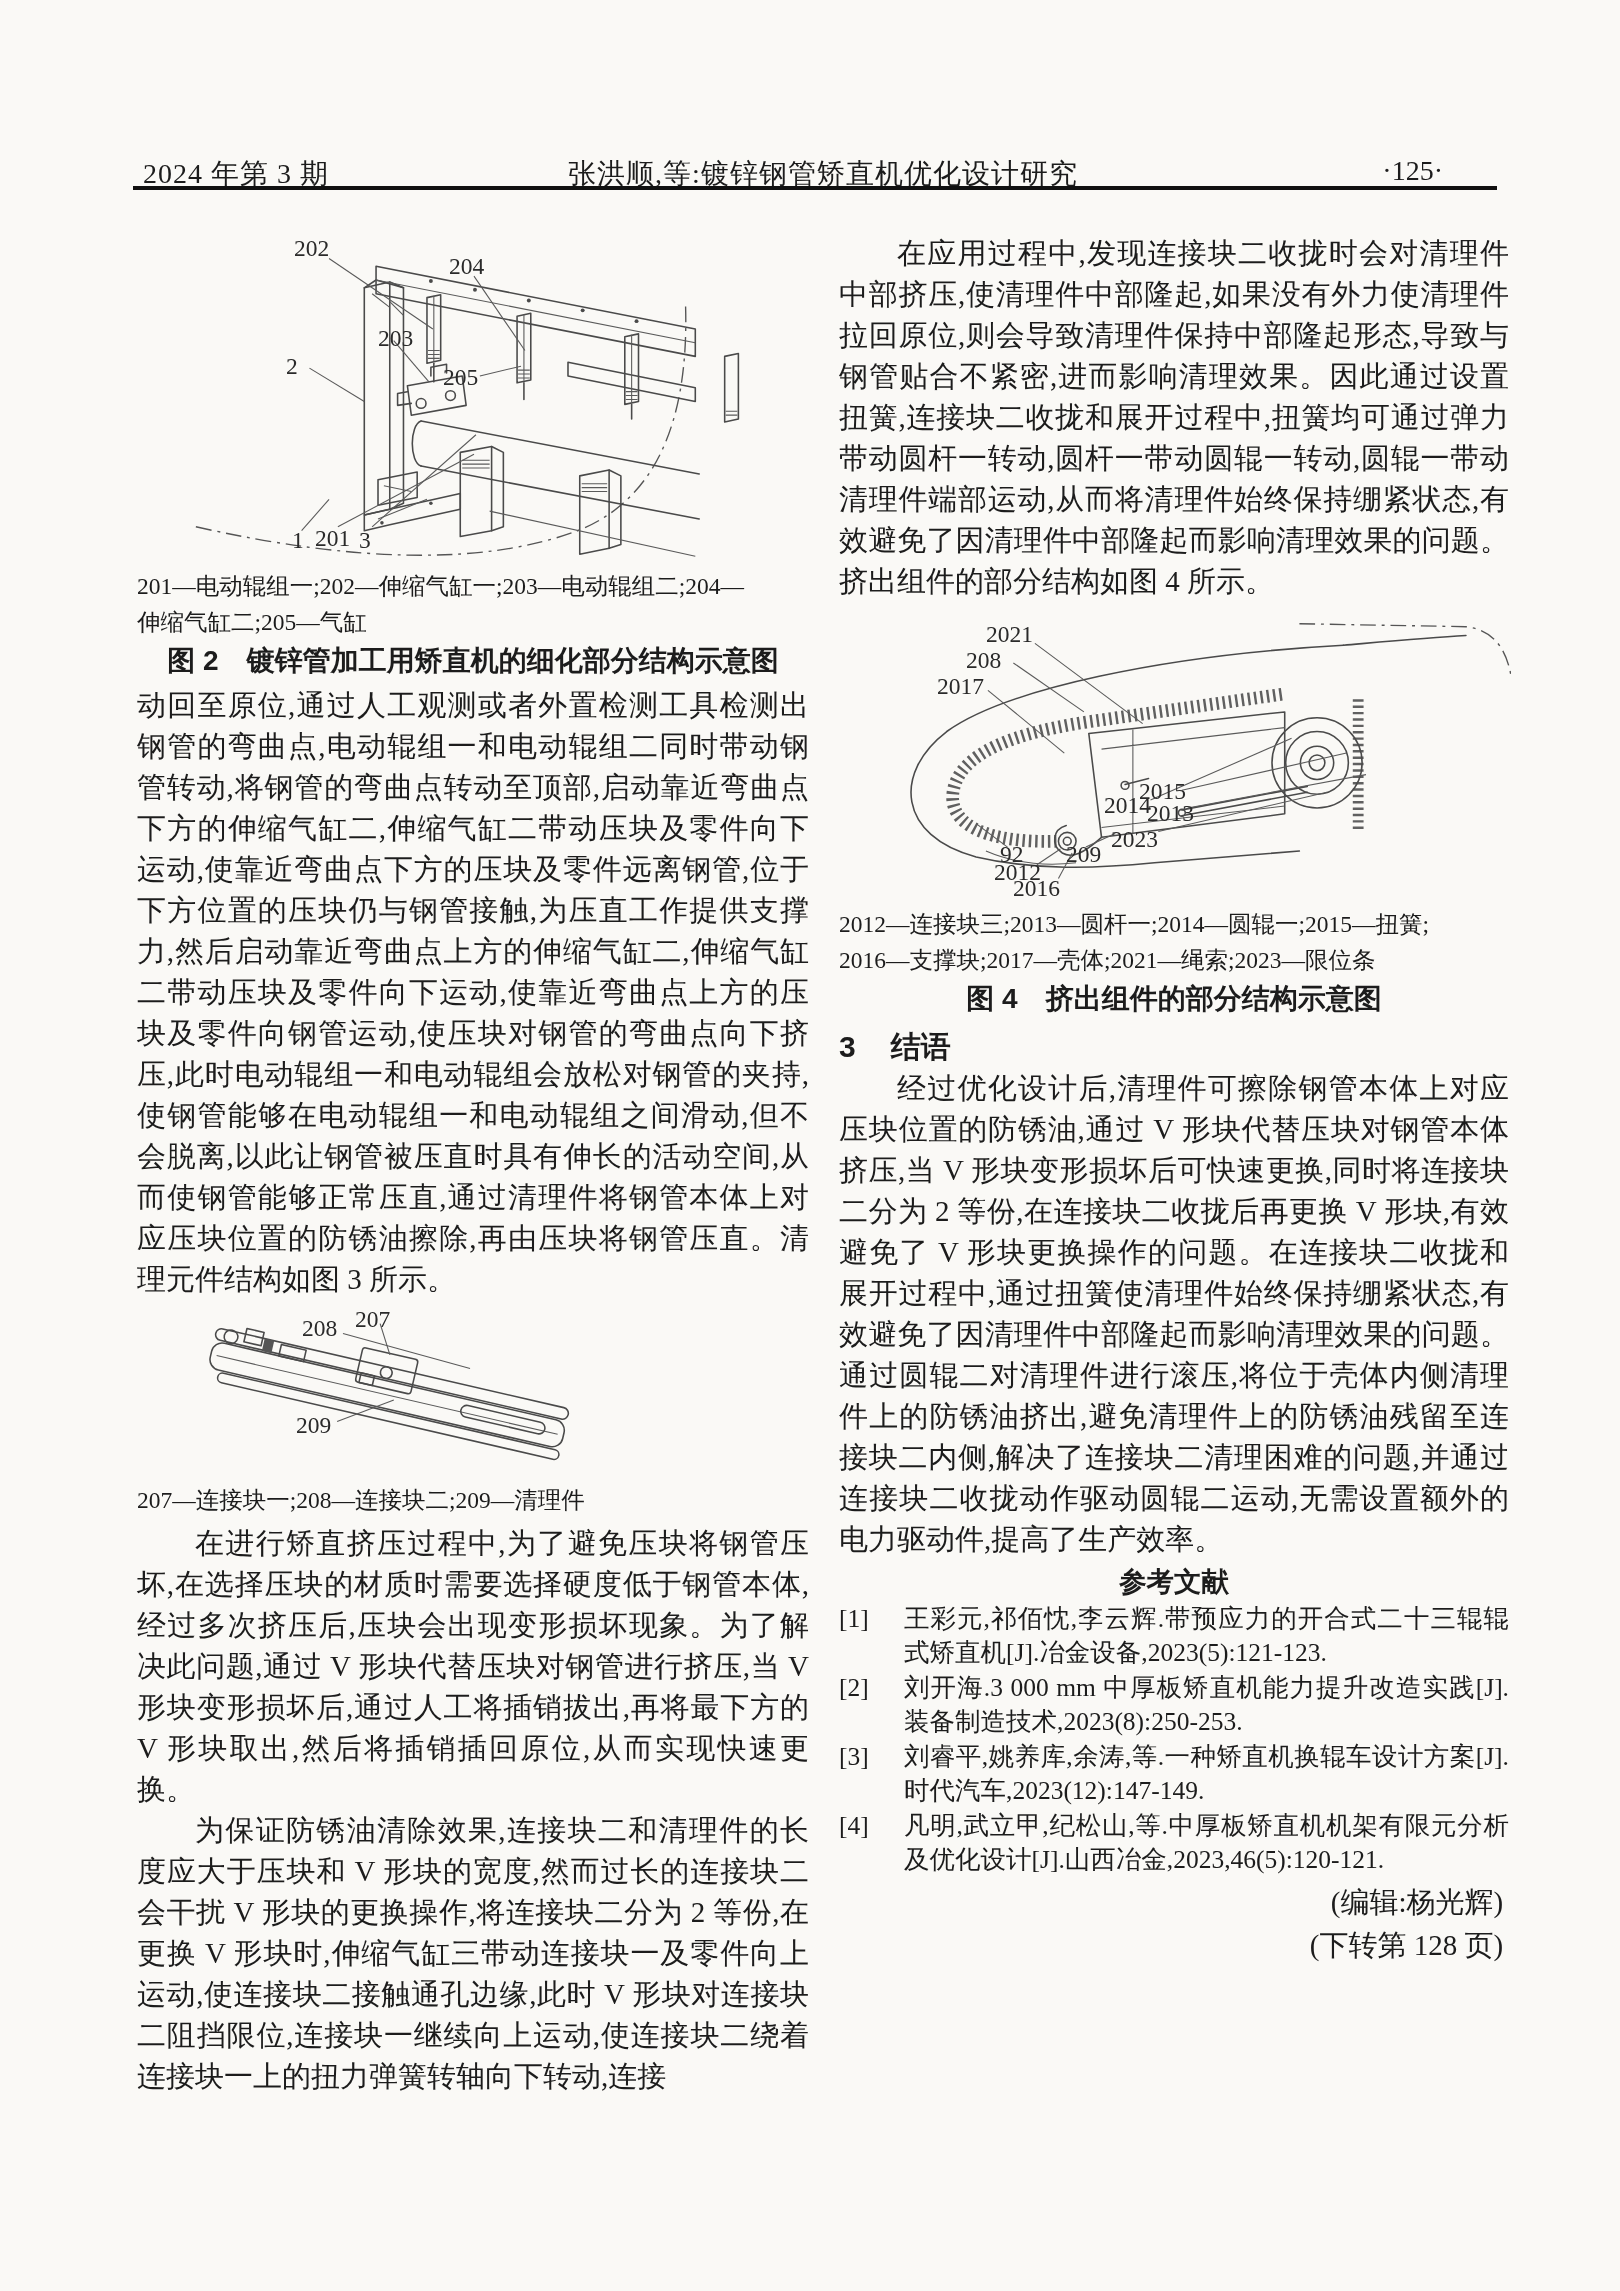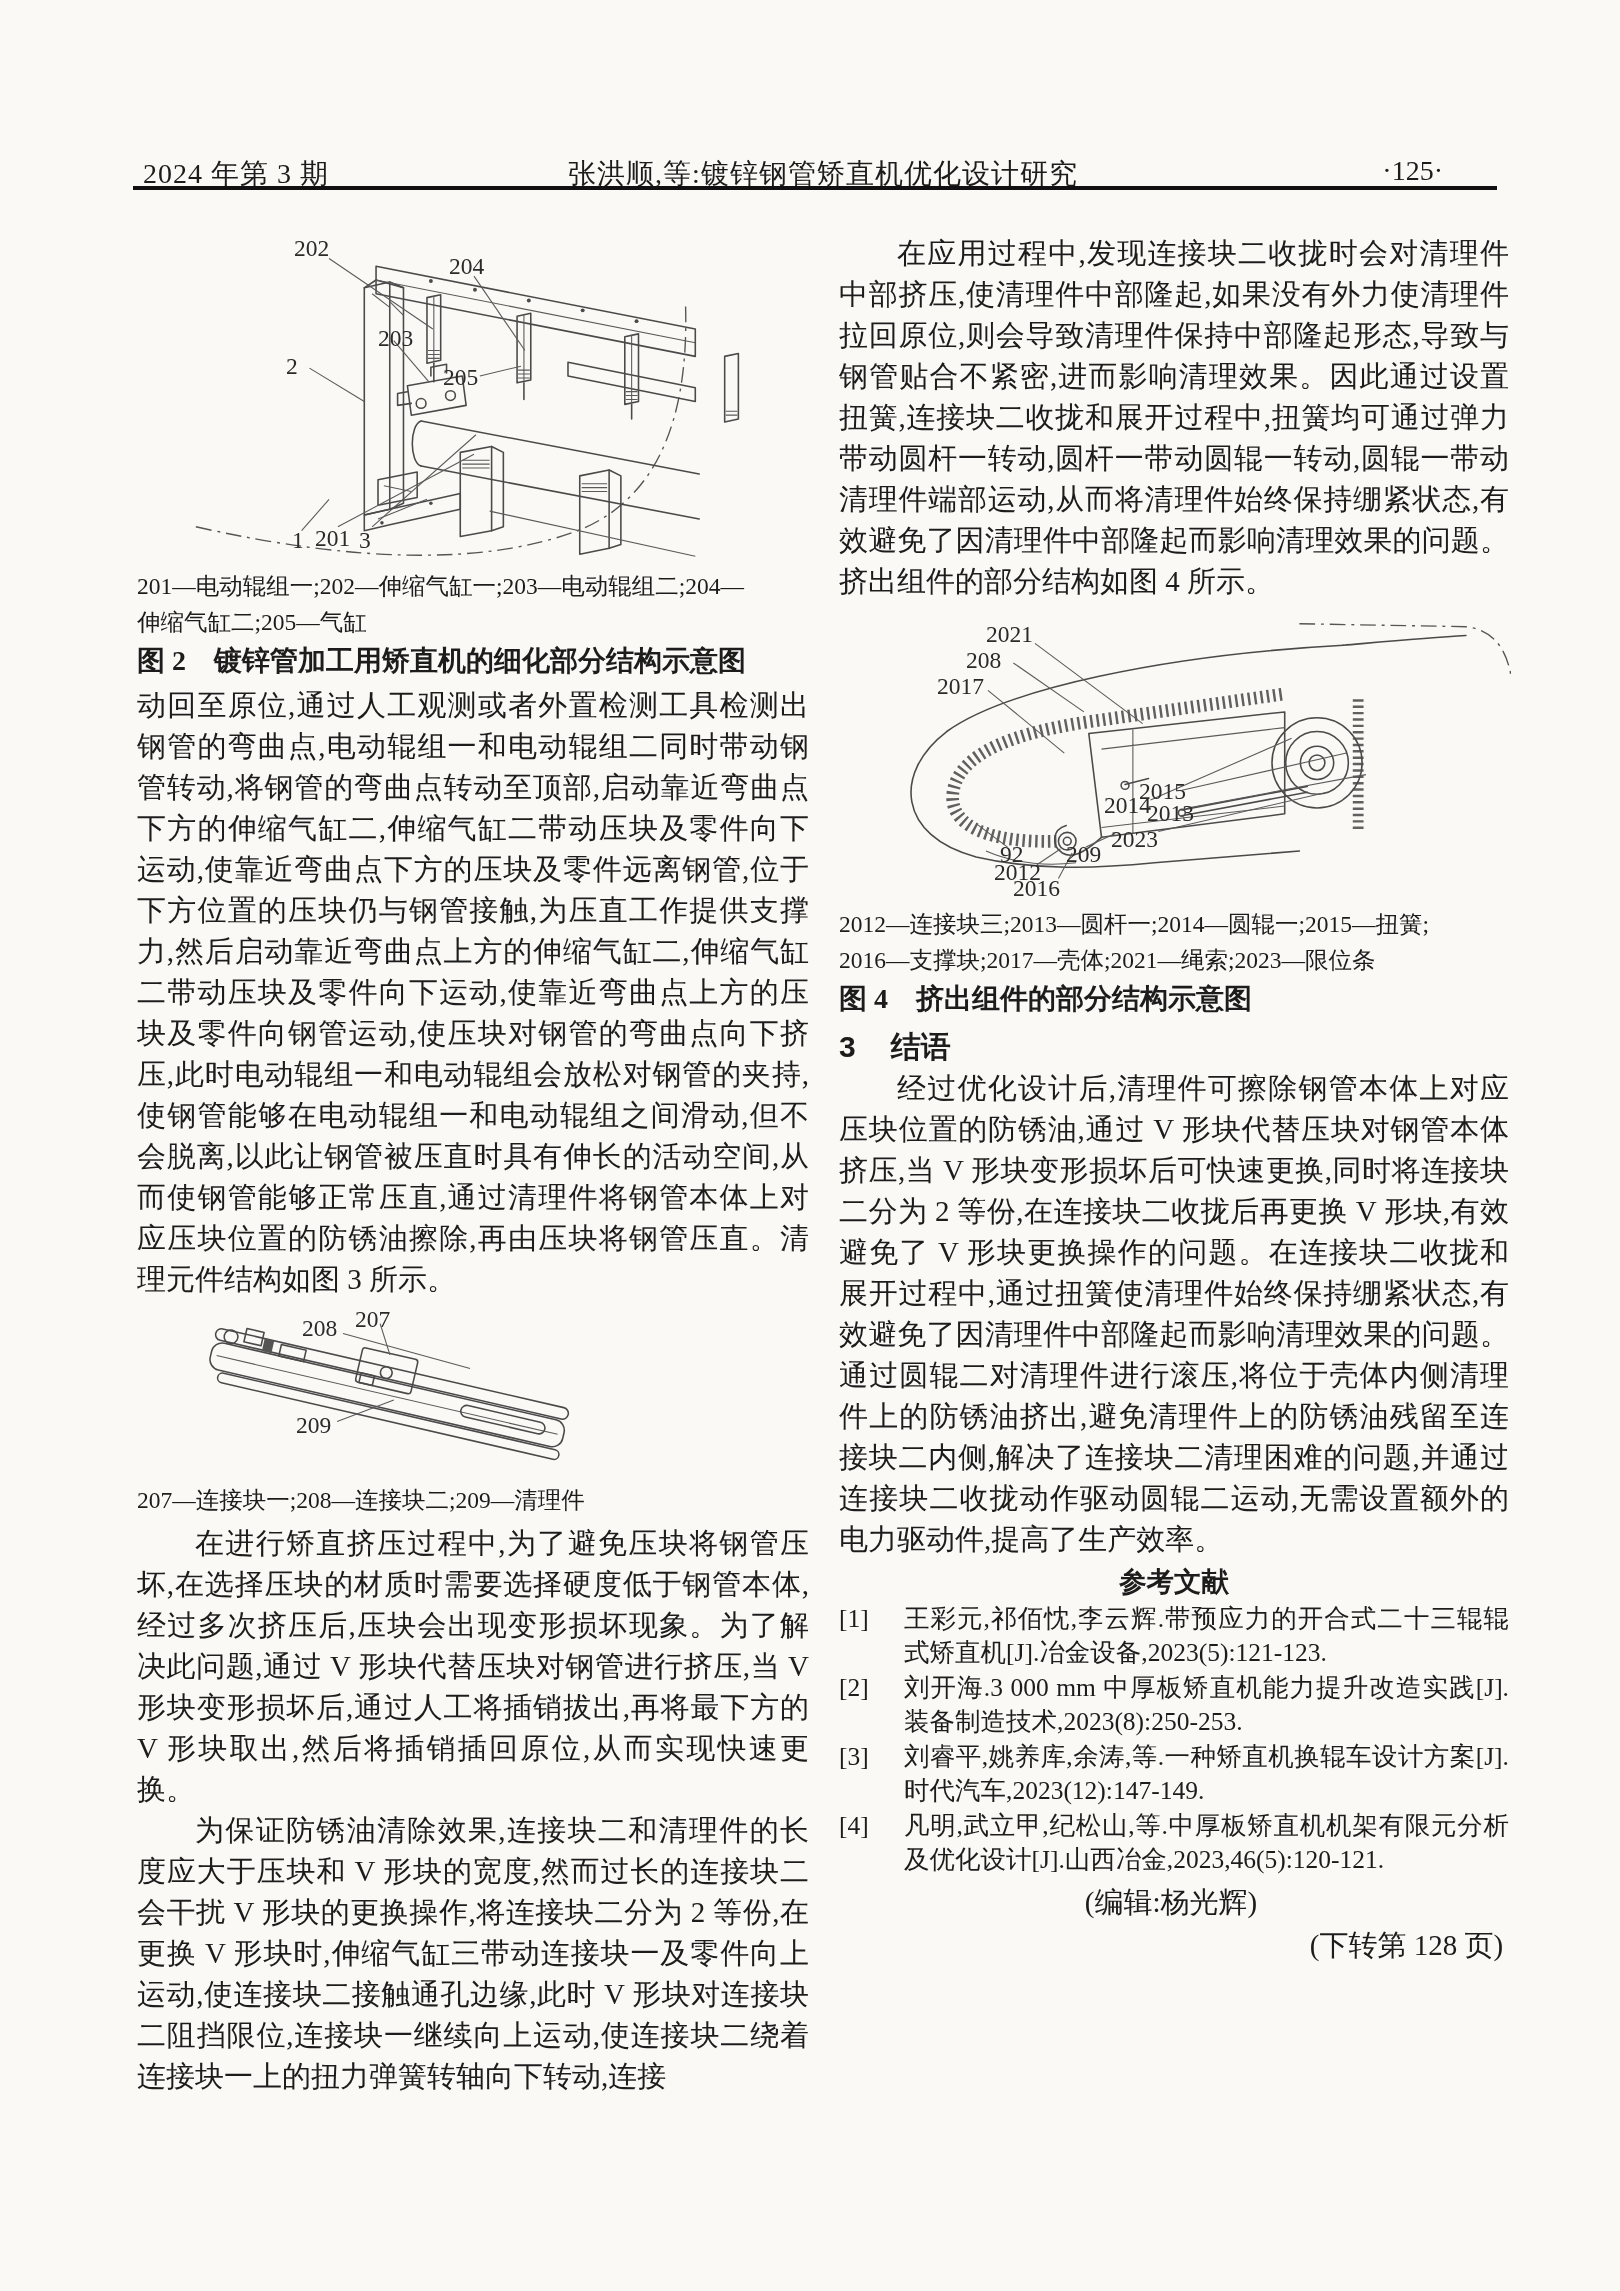--- a/index.html
+++ b/index.html
@@ -21,40 +21,40 @@
   p.body.ind{text-indent:2em;}
   p.mt{margin-top:5.9px;}
   
   .figblock{position:relative;width:100%;}
   .fig2{height:331px;margin-bottom:3.9px;}
   .fig3{height:174px;margin-top:7.8px;}
   .fig4{height:300px;margin-top:3.9px;}
   .figblock svg{position:absolute;left:0;top:0;}
   .flabel{position:absolute;font-size:23.5px;line-height:1;color:#2a2a2a;}
   .figcap{font-size:23.5px;line-height:36px;text-align:left;white-space:nowrap;}
-  .figtitle{font-family:Liberation Serif, serif;font-weight:bold;
-            font-size:28px;line-height:41px;margin-bottom:3.9px;}
+  .figtitle{font-family:Liberation Sans, sans-serif;font-weight:bold;
+            font-size:28px;line-height:41px;text-align:center;margin-bottom:3.9px;}
   
   .ln{fill:none;stroke:#4a4a4a;stroke-width:1.6;stroke-linejoin:round;stroke-linecap:round;}
   .thin{fill:none;stroke:#5a5a5a;stroke-width:1.1;}
   .dd{fill:none;stroke:#555;stroke-width:1.4;stroke-dasharray:16 6 3 6;}
   .hb{fill:none;stroke:#606060;stroke-width:13;stroke-dasharray:2.5 4;}
   .hbv{fill:none;stroke:#606060;stroke-width:11;stroke-dasharray:2.5 4;}
   .dt{fill:#4a4a4a;stroke:none;}
   .dk{fill:#555;stroke:none;}
   
   .sechead{font-family:"Liberation Sans","DejaVu Sans",sans-serif;font-weight:bold;
            font-size:30px;line-height:43px;margin-top:6px;}
   .secno{margin-right:35px;}
   .refhead{font-family:"Liberation Sans","DejaVu Sans",sans-serif;font-weight:bold;
            font-size:27.4px;line-height:39px;text-align:center;margin-top:2px;}
   .ref{display:flex;font-size:25.5px;line-height:34px;margin-top:1px;}
   .refno{flex:none;width:65px;}
   .reftext{flex:1;text-align:justify;}
-  .editor-line{text-align:center;font-size:29px;line-height:43px;margin-top:3.9px;padding-right:5.9px;}
+  .editor-line{text-align:right;font-size:29px;line-height:43px;margin-top:3.9px;padding-right:5.9px;}
   .cont-line{text-align:right;font-size:29px;line-height:43px;padding-right:5.9px;}
 </style>
 </head>
 <body>
 
 <div>
 
   <span class="hdr-issue">2024 年第 3 期</span>
   <span class="hdr-title">张洪顺,等:镀锌钢管矫直机优化设计研究</span>
   <span class="hdr-page">·125·</span>

